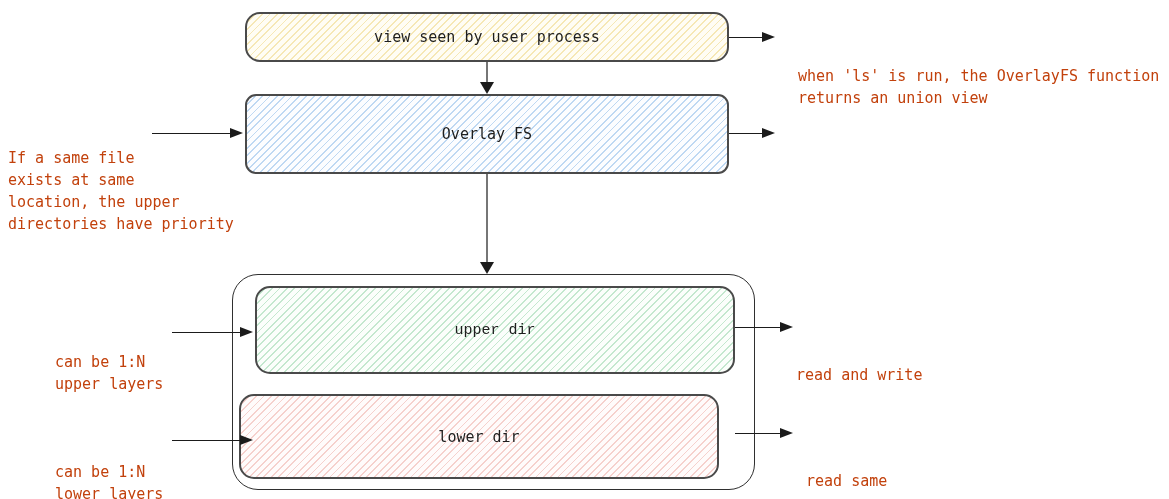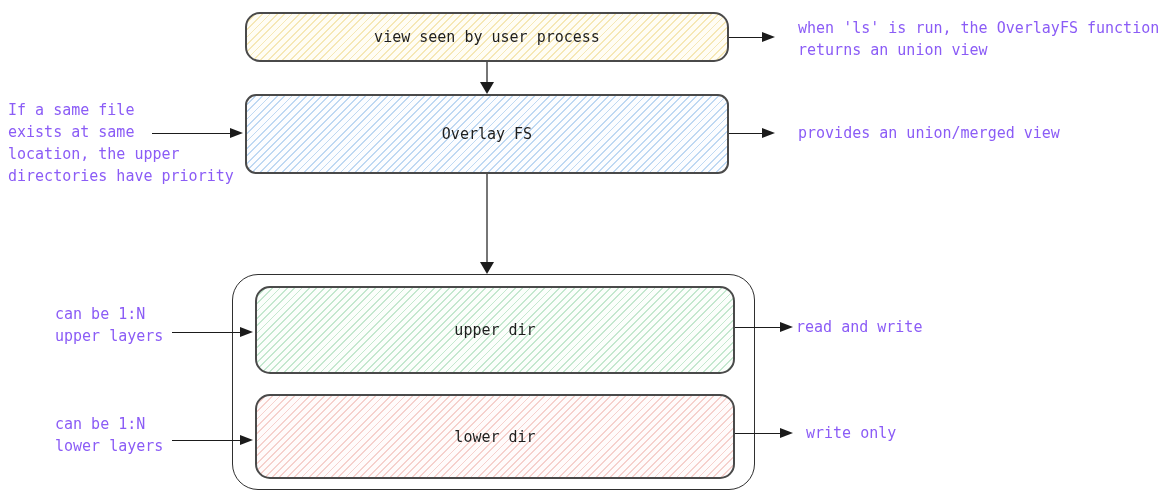--- a/index.html
+++ b/index.html
@@ -18,31 +18,32 @@
     background-color:#fffdf4;
     background-image:repeating-linear-gradient(135deg, rgba(238,214,130,0.55) 0 1.3px, transparent 1.3px 5.2px);
   }
   .hatch-blue {
     background-color:#fcfdff;
     background-image:repeating-linear-gradient(135deg, rgba(130,180,230,0.5) 0 1.3px, transparent 1.3px 5.2px);
   }
   .hatch-green {
     background-color:#fbfefb;
     background-image:repeating-linear-gradient(135deg, rgba(120,200,145,0.42) 0 1.3px, transparent 1.3px 5.2px);
+    font-family:Liberation Mono, monospace;
   }
   .hatch-pink {
     background-color:#fffbfb;
     background-image:repeating-linear-gradient(135deg, rgba(230,140,130,0.38) 0 1.3px, transparent 1.3px 5.2px);
   }
   .container-box {
     position:absolute; border:1.6px solid #2f2f2f; border-radius:26px;
     background:#ffffff; box-sizing:border-box;
   }
   .annotation {
-    position:absolute; white-space:pre-line; line-height:22px; color:#8b5cf6;
+    position:absolute; white-space:pre-line; line-height:22px; color:#c2410c;margin-top:48px;
   }
   .harrow { position:absolute; height:0; border-top:1.5px solid #1b1b1b; }
   .harrow::after {
     content:""; position:absolute; right:-13px; top:-6.5px;
     width:0; height:0;
     border-left:13px solid #1b1b1b;
     border-top:5.5px solid transparent;
     border-bottom:5.5px solid transparent;
   }
   .vline { position:absolute; width:2px; background:#767676; }
@@ -65,21 +66,21 @@
   </div>
 
   <div class="node hatch-blue" style="left:245px; top:94px; width:484px; height:80px;border-radius:11px;">
     <span>Overlay FS</span>
   </div>
 
   <div class="node hatch-green" style="left:255px; top:286px; width:480px; height:88px;">
     <span>upper dir</span>
   </div>
 
-  <div class="node hatch-pink" style="left:255px; top:394px; width:480px; height:85px;">
+  <div class="node hatch-pink" style="left:239px; top:394px; width:480px; height:85px;">
     <span>lower dir</span>
   </div>
 
   <div class="vline" style="left:486px; top:62px; height:22px;"></div>
   <div class="vhead" style="left:480px; top:82px;"></div>
 
   <div class="vline" style="left:486px; top:174px; height:89px;"></div>
   <div class="vhead" style="left:480px; top:262px;"></div>
 
   <div class="harrow" style="left:729px; top:37px; width:33px;"></div>
@@ -91,25 +92,24 @@
   <div class="harrow" style="left:735px; top:433px; width:45px;"></div>
 
   <div class="annotation" style="left:798px; top:17px;">when 'ls' is run, the OverlayFS function
 returns an union view</div>
 
   <div class="annotation" style="left:8px; top:99px;">If a same file
 exists at same
 location, the upper
 directories have priority</div>
 
-  <div class="annotation" style="left:798px; top:122px;">provides an union/merged view</div>
 
   <div class="annotation" style="left:55px; top:303px;">can be 1:N
 upper layers</div>
 
   <div class="annotation" style="left:796px; top:316px;">read and write</div>
 
   <div class="annotation" style="left:55px; top:413px;">can be 1:N
 lower layers</div>
 
-  <div class="annotation" style="left:806px; top:422px;">write only</div>
+  <div class="annotation" style="left:806px; top:422px;">read same</div>
 
 </div>
 
 </body></html>

